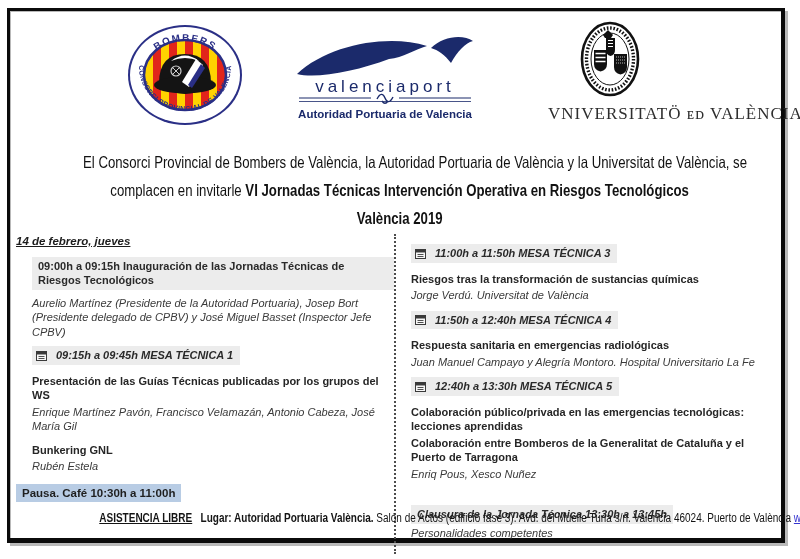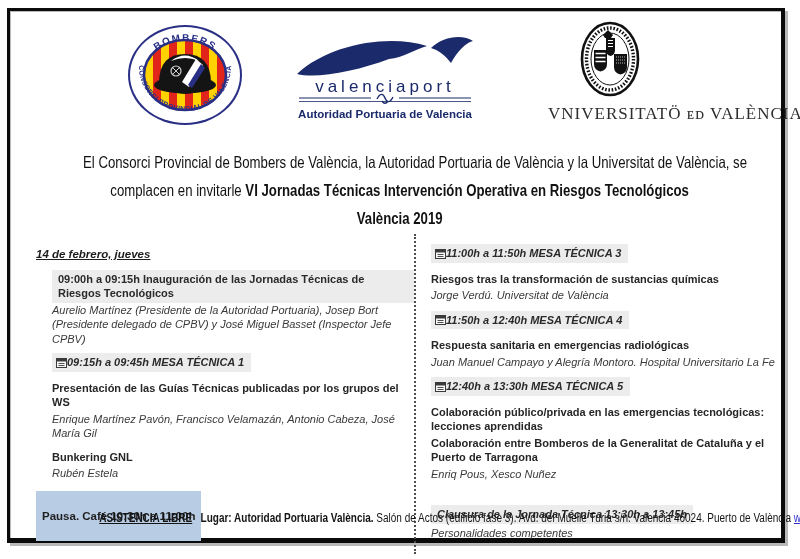--- a/index.html
+++ b/index.html
@@ -22,35 +22,35 @@
   #logo-uv .uv-word{
     margin-top:2px;font-family:"Liberation Serif","DejaVu Serif",serif;
     font-size:17px;color:#2e2e2e;letter-spacing:1px;white-space:nowrap;
   }
   
   .heading{position:absolute;left:0;top:148px;width:800px;text-align:center;color:#121212;}
   .heading .hline{display:block;line-height:28px;font-size:16.5px;}
   .cond{display:inline-block;white-space:nowrap;transform:scaleX(.8);transform-origin:50% 50%;}
   .b{font-weight:bold;}
   
-  .program{position:absolute;left:36px;top:234px;width:742px;display:flex;align-items:center;}
+  .program{position:absolute;left:16px;top:234px;width:742px;display:flex;}
   .col-left{width:378px;box-sizing:border-box;}
   .col-right{flex:1;border-left:2px dotted #4c4c4c;padding:10px 0 14px 15px;}
   .row{font-size:11px;line-height:14.5px;}
   .date-line{font-size:11.5px;font-weight:bold;font-style:italic;text-decoration:underline;color:#1c1c1c;}
   .session{background:#ececec;display:inline-block;padding:2px 6px;font-weight:bold;color:#2a2a2a;}
   .indent{margin-left:16px;}
-  .mesa{background:#ececec;display:inline-flex;align-items:center;padding:2px 7px 2px 4px;font-weight:bold;font-style:italic;color:#2a2a2a;}
+  .mesa{background:#ececec;display:inline-flex;align-items:center;gap:9px;padding:2px 7px 2px 4px;font-weight:bold;font-style:italic;color:#2a2a2a;}
   .speakers{font-style:italic;color:#3a3a3a;}
   .talk{font-weight:bold;color:#262626;}
-  .break-row{background:#b8cce4;display:inline-block;font-weight:bold;padding:18px 6px;font-size:11.5px;color:#1f1f1f;}
+  .break-row{background:#b8cce4;display:inline-block;font-weight:bold;padding:2px 6px;font-size:11.5px;color:#1f1f1f;}
   .closing{background:#ececec;display:inline-block;font-weight:bold;font-style:italic;padding:2px 6px;color:#2a2a2a;}
   .cal{display:inline-flex;align-items:center;}
   
-  .mt6{}.mt8{margin-top:8px}.mt9{margin-top:9px}.mt2{margin-top:2px}
+  .mt6{margin-top:6px}.mt8{margin-top:8px}.mt9{margin-top:9px}.mt2{margin-top:2px}
   .mt7{margin-top:7px}.mt10{margin-top:10px}.mt22{margin-top:24px}
   
   .footer{position:absolute;left:0;top:511px;width:800px;text-align:center;font-size:12.5px;color:#141414;}
   .footer .u{text-decoration:underline;}
   .footer a{color:#3433cf;text-decoration:underline;cursor:pointer;}
 </style>
 </head>
 <body>
 
 <div class="frame"></div>

